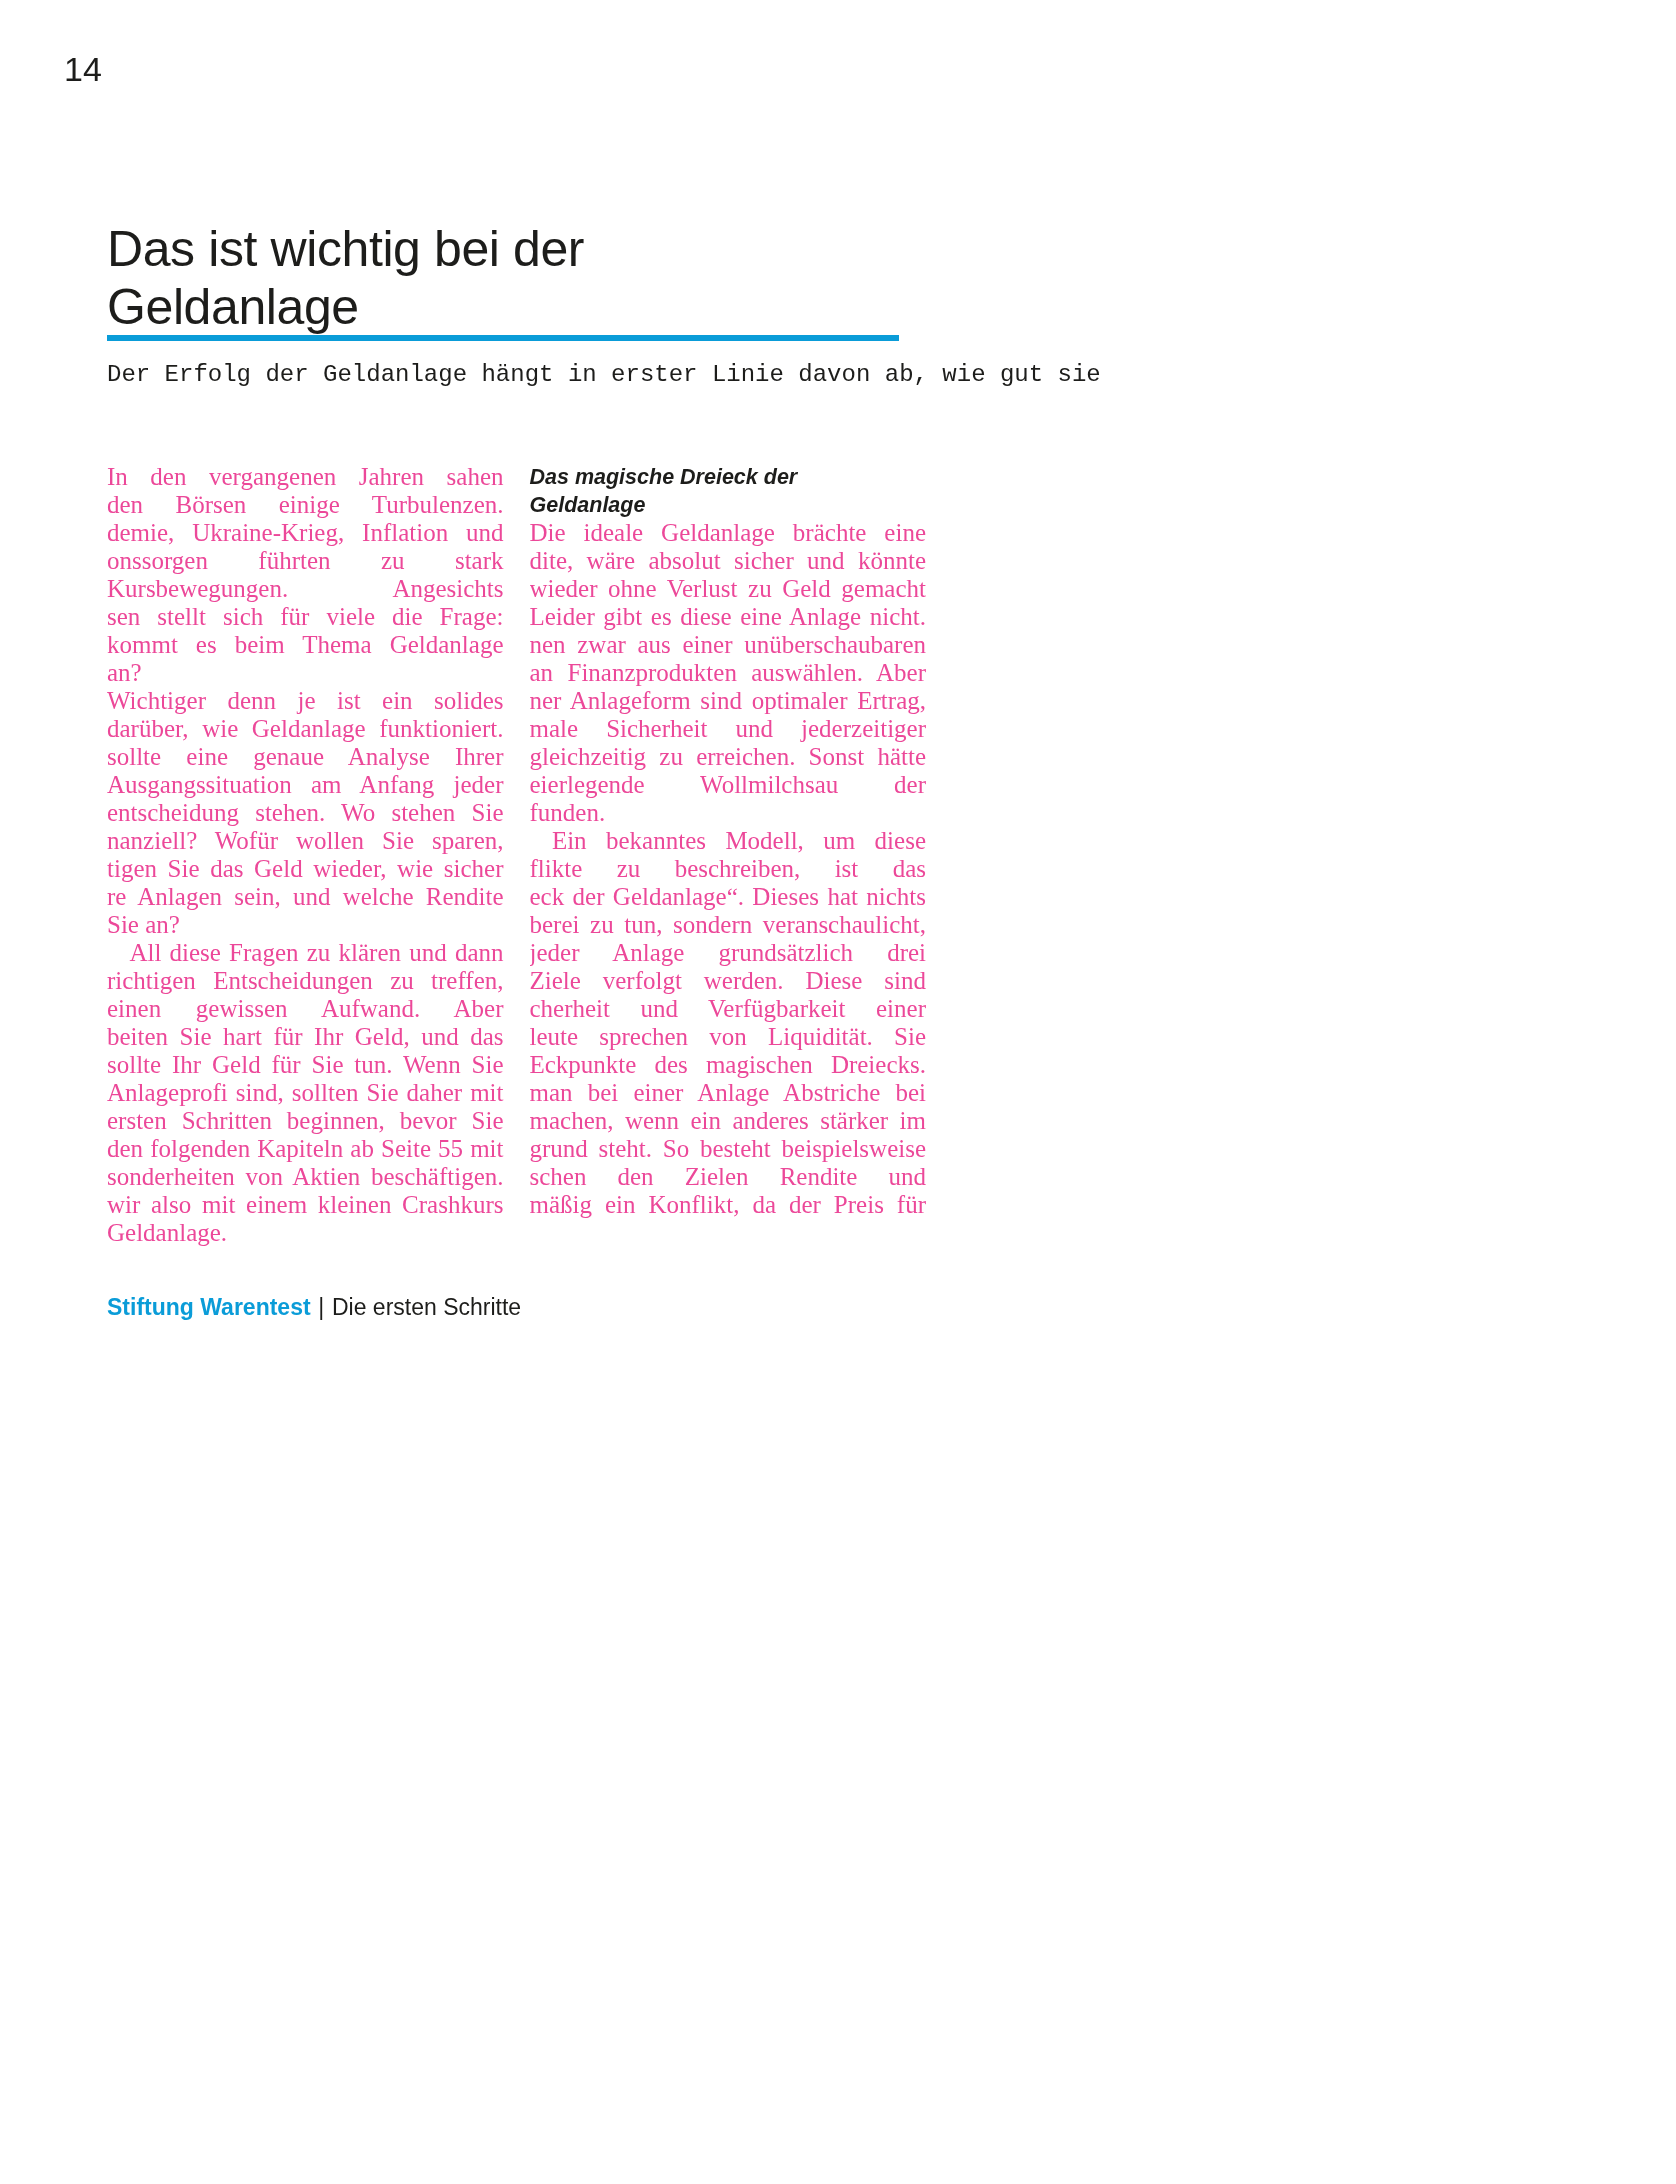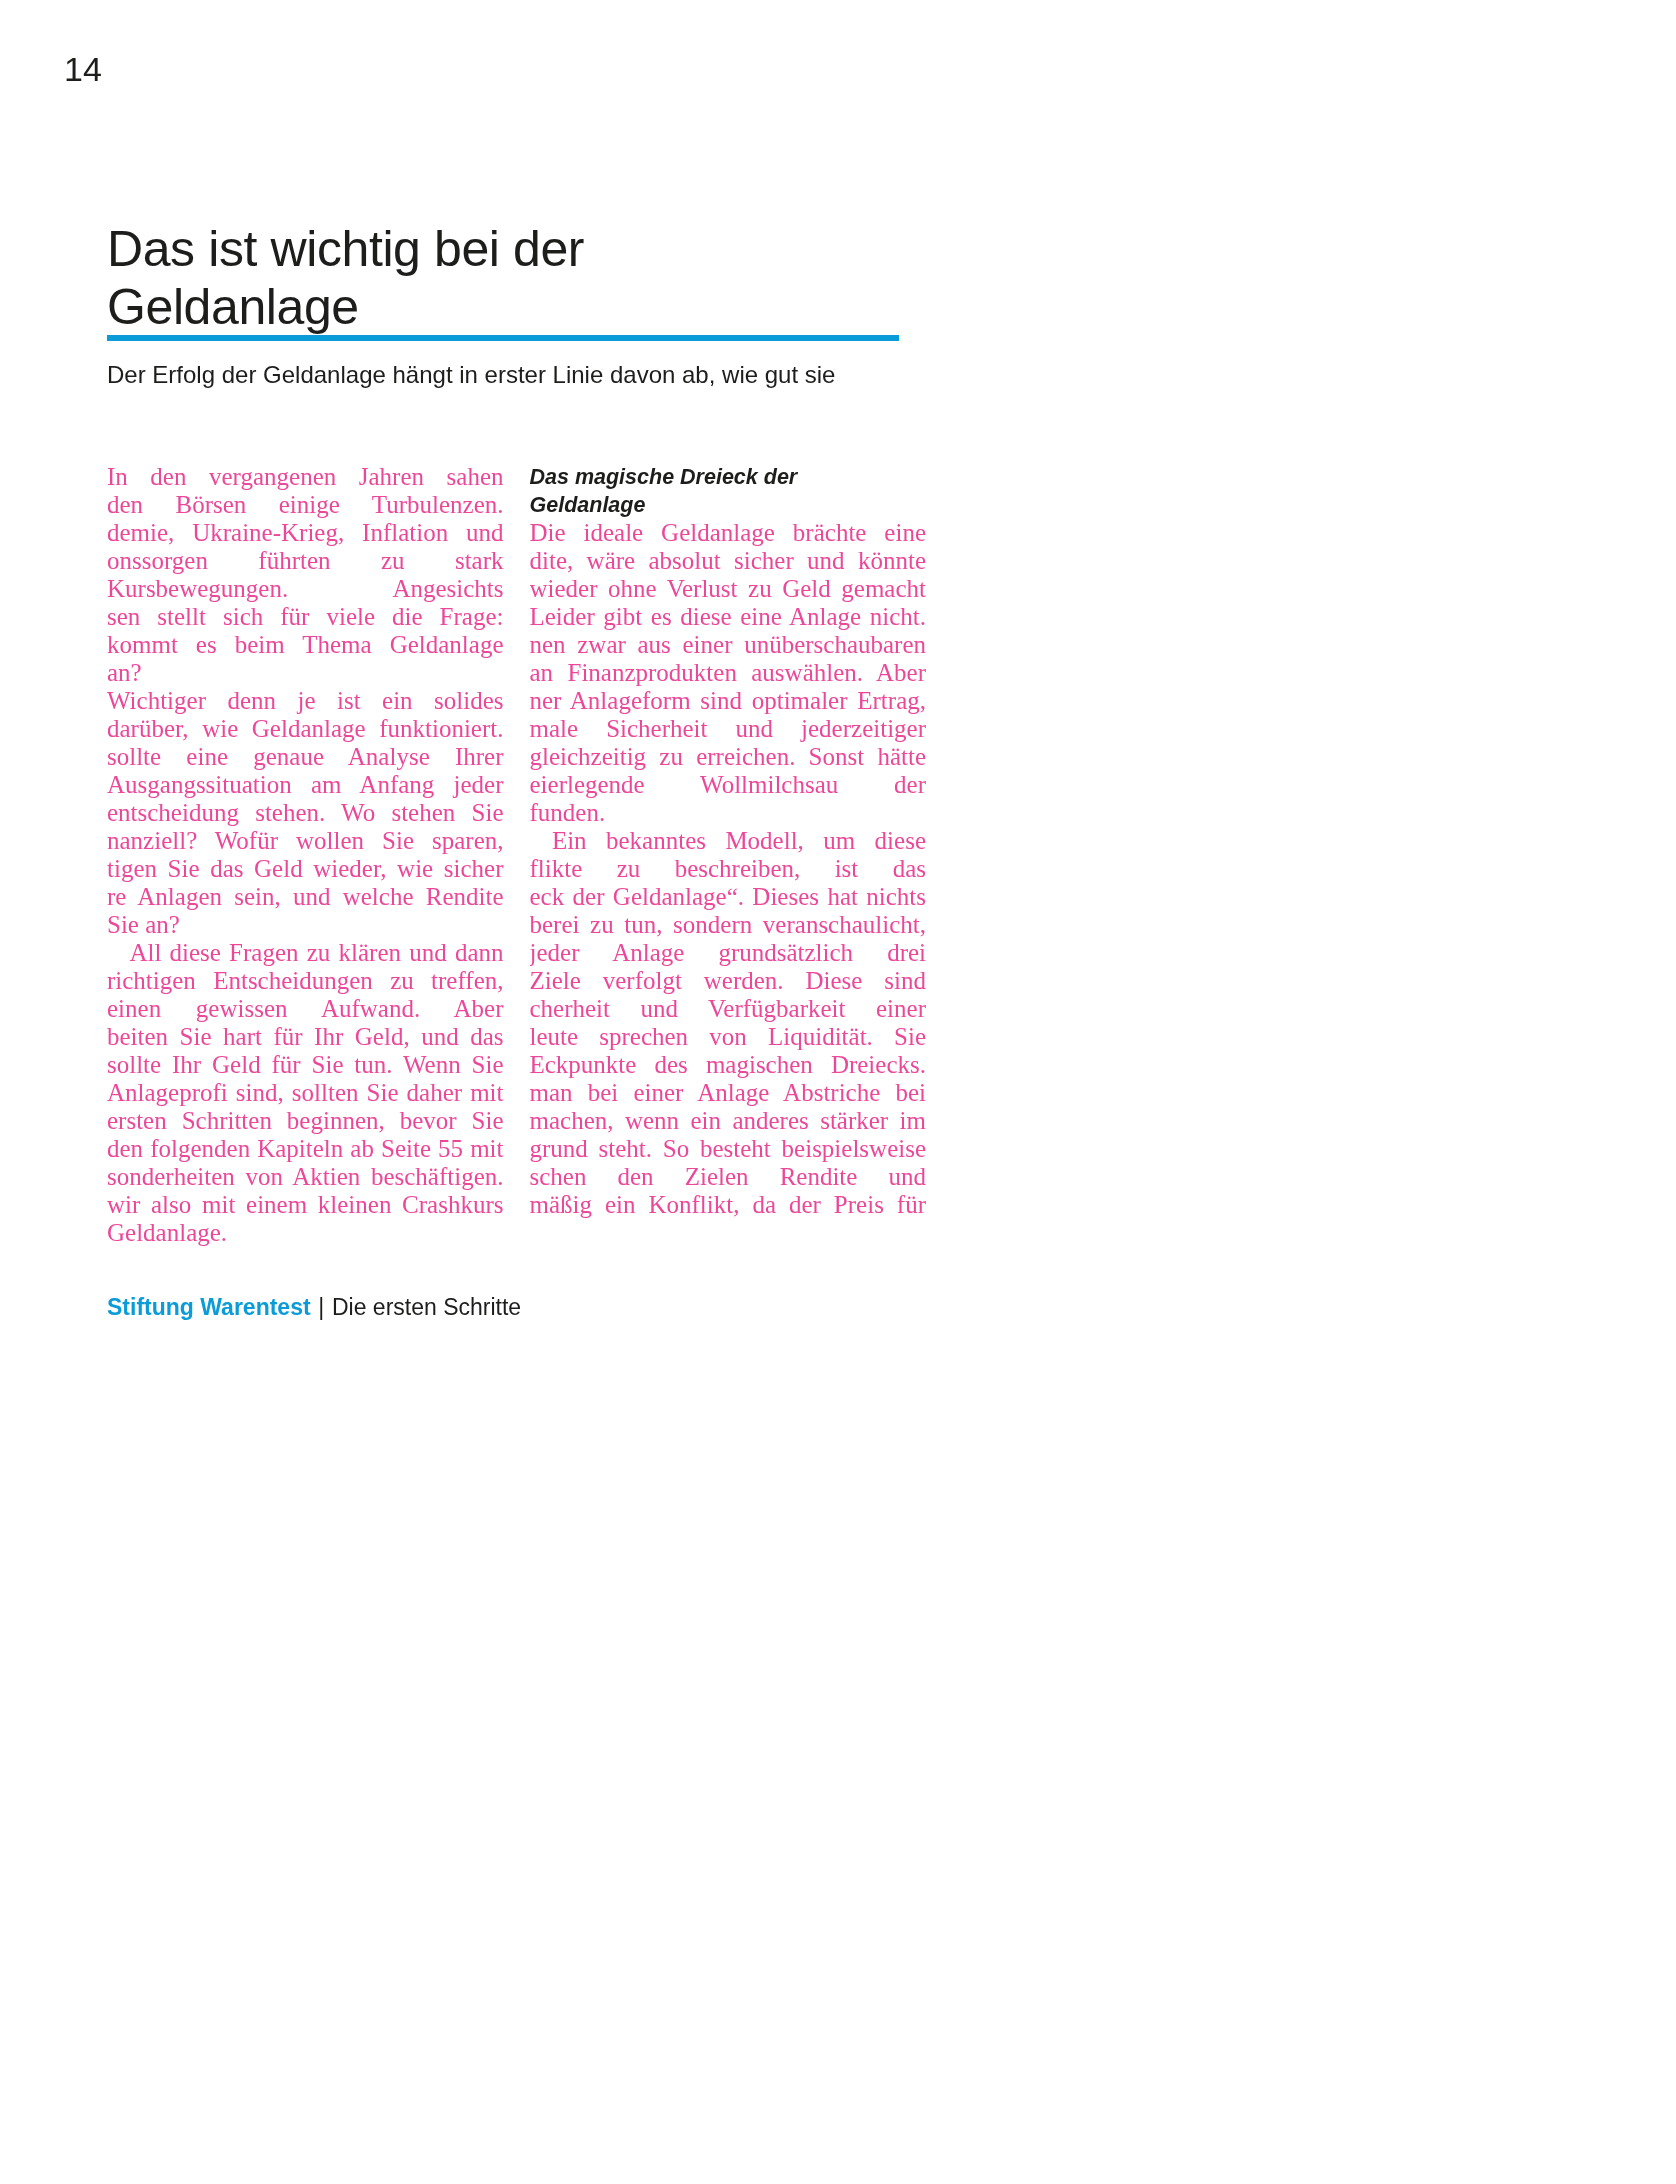--- a/index.html
+++ b/index.html
@@ -43,20 +43,21 @@
   }
   .lead {
     position: absolute;
     left: 107px;
     top: 356px;
     width: 826px;
     font-size: 24px;
     line-height: 38px;
     font-weight: 400;
     color: #1d1d1b;
+    font-family: Liberation Mono, monospace;
   }
   .lead .lead-line { white-space: nowrap; }
   .columns {
     position: absolute;
     left: 107px;
     top: 463px;
     width: 819px;
     display: flex;
     gap: 26px;
   }

